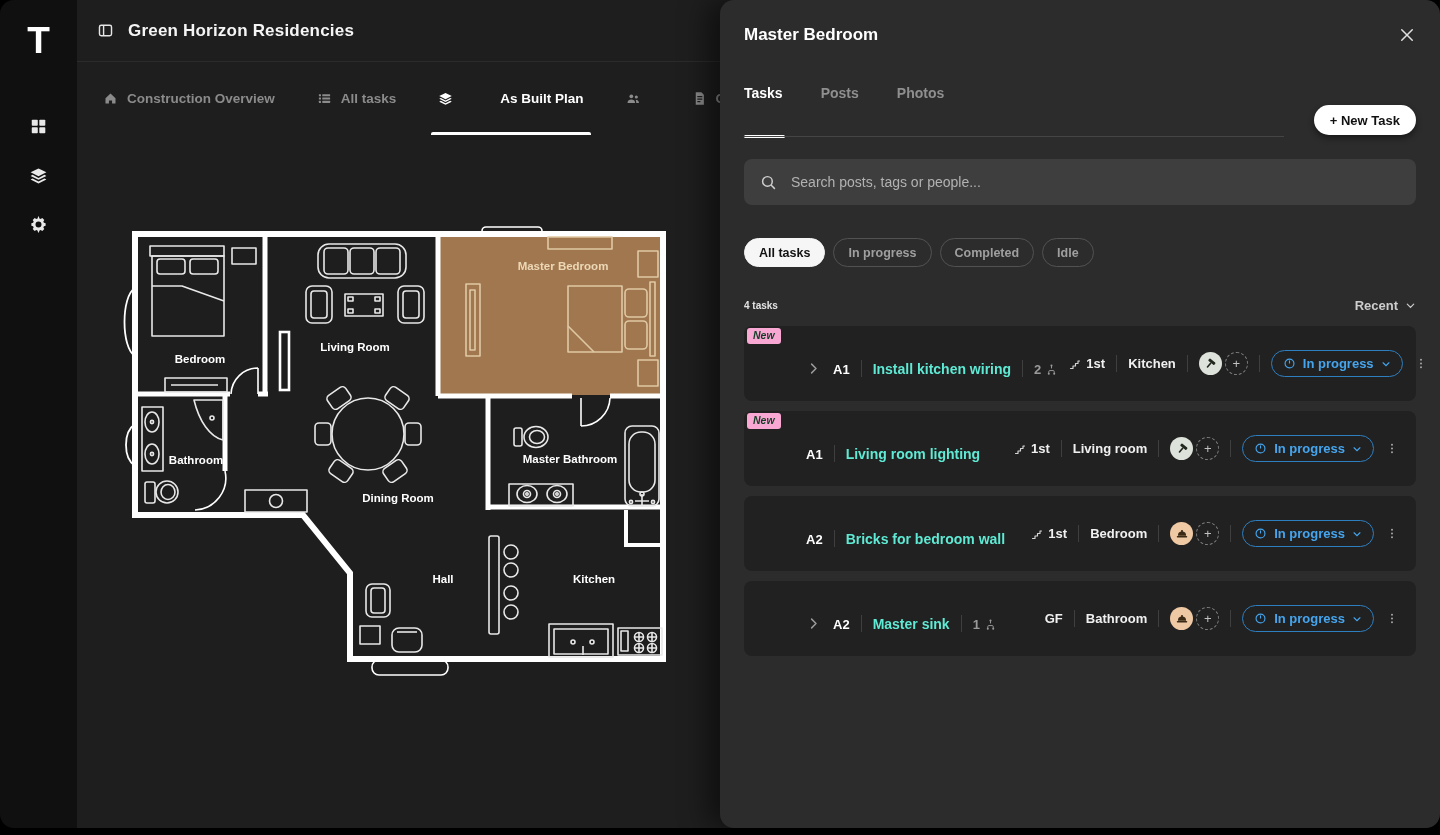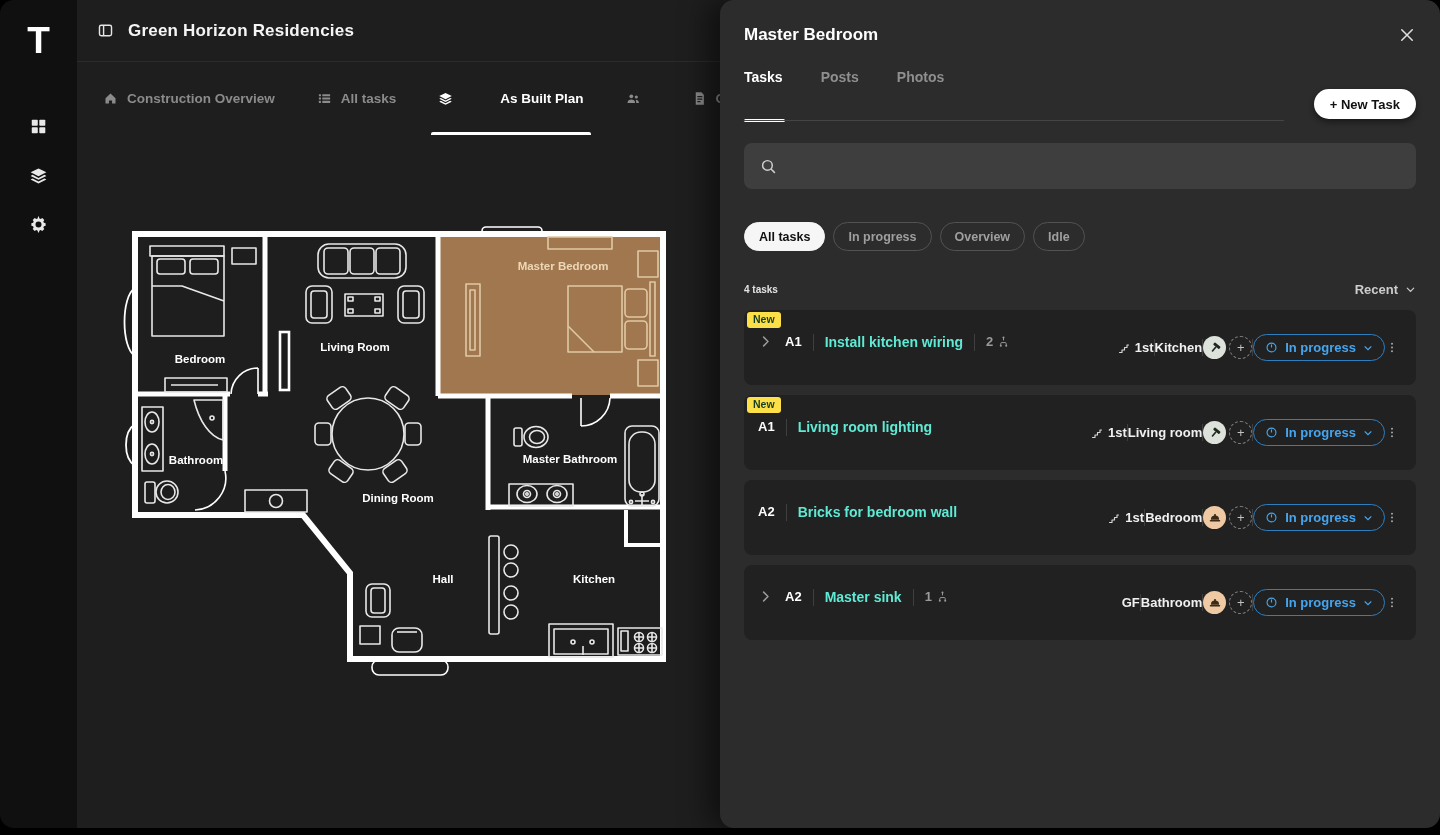--- a/index.html
+++ b/index.html
@@ -35,21 +35,21 @@
   .plan{position:absolute;left:43px;top:226px;}
   .plan text{font-family:"Liberation Sans",sans-serif;font-weight:700;}
 
   
   .drawer{position:absolute;right:0;top:0;width:720px;height:828px;background:#2c2c2c;
     border-radius:14px;box-shadow:-12px 0 28px rgba(0,0,0,.5);padding:0 24px;}
   .d-title-row{display:flex;justify-content:space-between;align-items:center;margin-top:25px;}
   .d-title{color:#fff;font-size:17px;font-weight:700;}
   .d-close{color:#e0e0e0;width:18px;height:18px;cursor:pointer;}
   .d-close svg{width:18px;height:18px;}
-  .d-tabs-row{position:relative;margin-top:20px;height:40px;}
+  .d-tabs-row{position:relative;margin-top:36px;height:40px;}
   .d-tabs{display:flex;gap:38px;height:100%;}
   .d-tab{color:#8f8f8f;font-size:14px;font-weight:700;cursor:pointer;position:relative;padding-top:4px;}
   .d-tab.active{color:#fff;font-weight:700;}
   .d-tab.active::after{content:"";position:absolute;left:0;right:-2px;bottom:-17px;height:3.5px;background:#fff;border-radius:2px;}
   .d-tabline{position:absolute;left:0;bottom:-16px;width:540px;height:1px;background:#454545;}
   .newtask{position:absolute;right:0;bottom:-14px;height:30px;padding:0 16px;background:#fff;color:#111;
     border:none;border-radius:16px;font-size:13px;font-weight:700;cursor:pointer;
     font-family:"Liberation Sans",sans-serif;box-shadow:0 3px 6px rgba(0,0,0,.45);}
   .d-search{margin-top:38px;height:46px;background:#3e3e3e;border-radius:8px;display:flex;align-items:center;padding:0 16px;gap:12px;}
   .d-search svg{width:17px;height:17px;color:#cfcfcf;flex:0 0 auto;}
@@ -63,31 +63,31 @@
   .chip.active{background:#f6f6f6;color:#111;border-color:#f6f6f6;font-weight:700;}
   .d-count{margin-top:31px;display:flex;justify-content:space-between;align-items:center;}
   .count-label{color:#e3e3e3;font-size:10px;font-weight:700;}
   .sort{display:flex;align-items:center;gap:7px;color:#cdcdcd;font-size:13px;font-weight:600;cursor:pointer;}
   .sort svg{width:11px;height:11px;}
   .d-cards{margin-top:13px;display:flex;flex-direction:column;gap:10px;}
 
   
   .card{position:relative;height:75px;background:#212121;border-radius:8px;display:flex;align-items:center;
     padding:0 17px 0 14px;}
-  .badge{position:absolute;top:2px;left:3px;background:#fde047;color:#143d26;font-size:10.5px;font-weight:700;
-    padding:2px 6px 3px;border-radius:3px;line-height:1;}
-  .crow{display:flex;align-items:flex-start;width:100%;gap:11px;}
+  .badge{position:absolute;top:2px;left:3px;background:#f9a8d4;color:#143d26;font-size:10.5px;font-weight:700;
+    padding:2px 6px 3px;border-radius:3px;line-height:1;font-style:italic;}
+  .crow{display:flex;align-items:flex-end;width:100%;gap:11px;margin-left:48px;}
   .exp{width:16px;height:16px;color:#9a9a9a;cursor:pointer;flex:0 0 auto;}
   .exp svg{width:15px;height:15px;}
   .tid{color:#fff;font-size:13px;font-weight:700;}
   .vdiv{width:1px;height:17px;background:#3f3f3f;flex:0 0 auto;}
   .ttitle{color:#5eead4;font-size:14px;font-weight:700;white-space:nowrap;}
   .tcount{display:flex;align-items:center;gap:4px;color:#9a9a9a;font-size:13px;font-weight:600;}
   .tcount svg{width:13px;height:13px;}
-  .rgroup{margin-left:auto;display:flex;align-items:center;}
+  .rgroup{margin-left:auto;display:flex;align-items:center;gap:11px;}
   .tfloor{display:flex;align-items:center;gap:5px;color:#f0f0f0;font-size:13px;font-weight:700;}
   .tfloor svg{width:12px;height:12px;color:#d8d8d8;}
   .troom{color:#f0f0f0;font-size:13px;font-weight:700;white-space:nowrap;}
   .avatars{display:flex;align-items:center;gap:3px;}
   .avatar{width:23px;height:23px;border-radius:50%;display:flex;align-items:center;justify-content:center;}
   .avatar svg{width:14px;height:14px;}
   .av-hammer{background:#dde3da;color:#23281f;}
   .av-hardhat{background:#efc9a4;color:#3a2a16;}
   .addbtn{width:23px;height:23px;border-radius:50%;border:1.4px dashed #7c7c7c;color:#c2c2c2;
     display:flex;align-items:center;justify-content:center;font-size:13px;cursor:pointer;background:transparent;}
@@ -357,26 +357,27 @@
       </div>
       <div class="d-tabline"></div>
       <button class="newtask">+ New Task</button>
     </div>
 
     <div class="d-search">
       <svg viewBox="0 0 24 24" fill="none" stroke="currentColor" stroke-width="2.1">
           <circle cx="10.5" cy="10.5" r="6.8"></circle>
           <path d="M15.6 15.6 21 21"></path>
         </svg>
+      <input type="text" placeholder="Search posts, tags or people..." style="">
     </div>
 
     <div class="d-chips">
       <button class="chip active">All tasks</button>
       <button class="chip">In progress</button>
-      <button class="chip">Overview</button>
+      <button class="chip">Completed</button>
       <button class="chip">Idle</button>
     </div>
 
     <div class="d-count">
       <span class="count-label">4 tasks</span>
       <span class="sort">
         <span>Recent</span>
         <svg viewBox="0 0 24 24" fill="none" stroke="currentColor" stroke-width="2.6" stroke-linecap="round">
             <path d="M5 9l7 7 7-7"></path>
           </svg>

